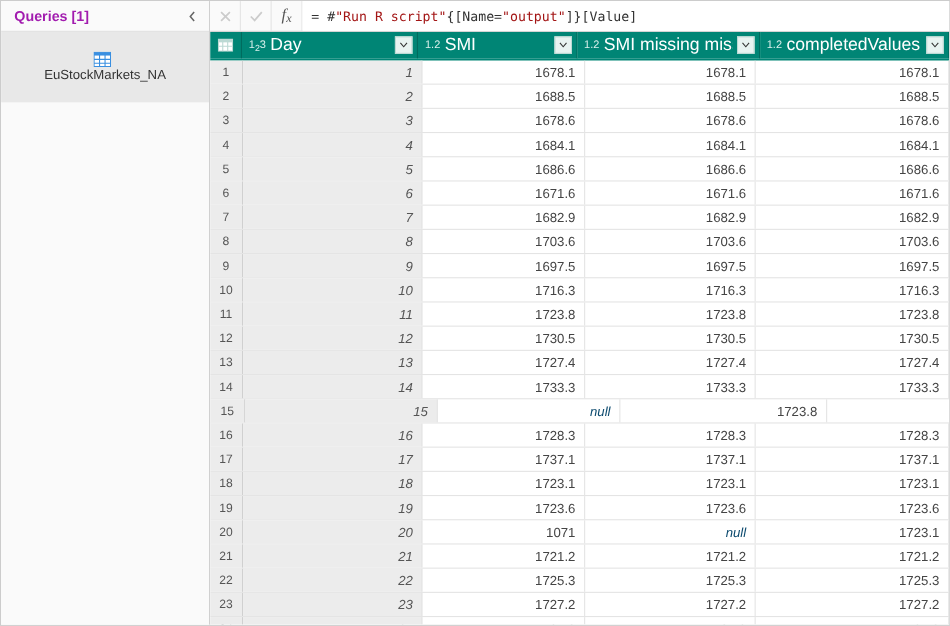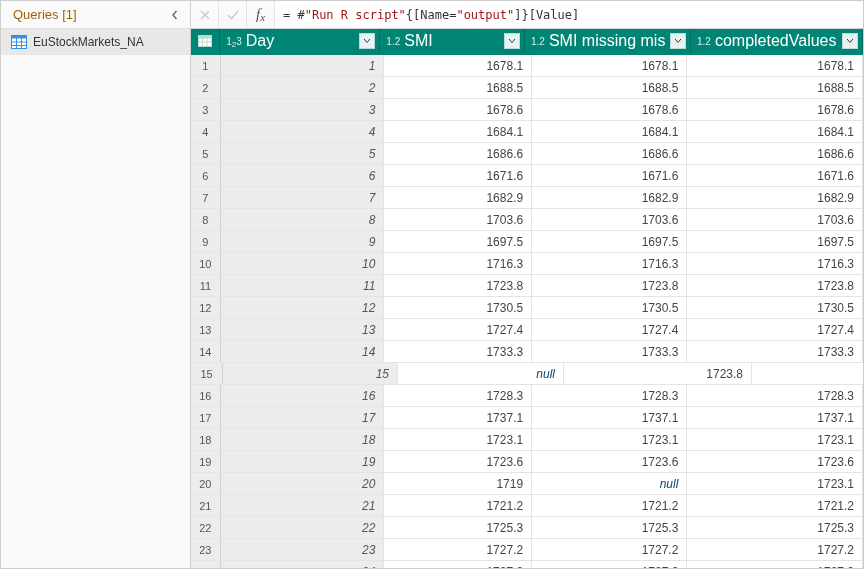--- a/index.html
+++ b/index.html
@@ -1,22 +1,22 @@
 <!DOCTYPE html>
 <html><head>
 <meta charset="utf-8">
 <style>
   * { box-sizing: border-box; margin: 0; padding: 0; }
   body { font-family: "Segoe UI", Tahoma, sans-serif; font-size: 12px; color: #333; background: #fff; width: 864px; height: 569px; overflow: hidden; border: 1px solid #ccc; display: flex; }
   
   .sidebar { width: 190px; border-right: 1px solid #d0d0d0; background: #fafafa; display: flex; flex-direction: column; }
   .sidebar-header { display: flex; justify-content: space-between; align-items: center; padding: 6px 8px 6px 12px; border-bottom: 1px solid #e0e0e0; }
-  .sidebar-title { font-size: 13px; color: #a16207; }
+  .sidebar-title { font-size: 13px; color: #a21caf; font-weight: bold; }
   .collapse-icon { width: 14px; height: 14px; display: flex; align-items: center; justify-content: center; color: #666; cursor: pointer; }
-  .query-item { display: flex; align-items: center; padding: 6px 10px; background: #e8e8e8; cursor: pointer; }
+  .query-item { display: flex; align-items: center; padding: 18px 10px; background: #e8e8e8; cursor: pointer; flex-direction: column; }
   .query-icon { width: 16px; height: 14px; margin-right: 6px; }
   .query-label { font-size: 12px; color: #333; }
   
   .main { flex: 1; display: flex; flex-direction: column; overflow: hidden; }
   
   .formula-bar { display: flex; align-items: stretch; border-bottom: 1px solid #d0d0d0; height: 28px; background: #fafafa; }
   .fb-btn { width: 28px; display: flex; align-items: center; justify-content: center; border-right: 1px solid #e4e4e4; color: #888; cursor: pointer; }
   .fb-btn.disabled { color: #ccc; cursor: default; }
   .fb-fx { width: 28px; display: flex; align-items: center; justify-content: center; font-style: italic; font-family: "Times New Roman", serif; font-size: 15px; color: #555; border-right: 1px solid #e4e4e4; }
   .fb-input { flex: 1; padding: 0 8px; display: flex; align-items: center; font-family: Consolas, monospace; font-size: 12px; background: #fff; }
@@ -275,21 +275,21 @@
         <div class="grid-row">
           <div class="row-hdr">19</div>
           <div class="cell day col-day">19</div>
           <div class="cell col-smi">1723.6</div>
           <div class="cell col-miss">1723.6</div>
           <div class="cell col-comp">1723.6</div>
         </div>
         <div class="grid-row">
           <div class="row-hdr">20</div>
           <div class="cell day col-day">20</div>
-          <div class="cell col-smi">1719</div>
+          <div class="cell col-smi">1071</div>
           <div class="cell col-miss null">null</div>
           <div class="cell col-comp">1723.1</div>
         </div>
         <div class="grid-row">
           <div class="row-hdr">21</div>
           <div class="cell day col-day">21</div>
           <div class="cell col-smi">1721.2</div>
           <div class="cell col-miss">1721.2</div>
           <div class="cell col-comp">1721.2</div>
         </div>

